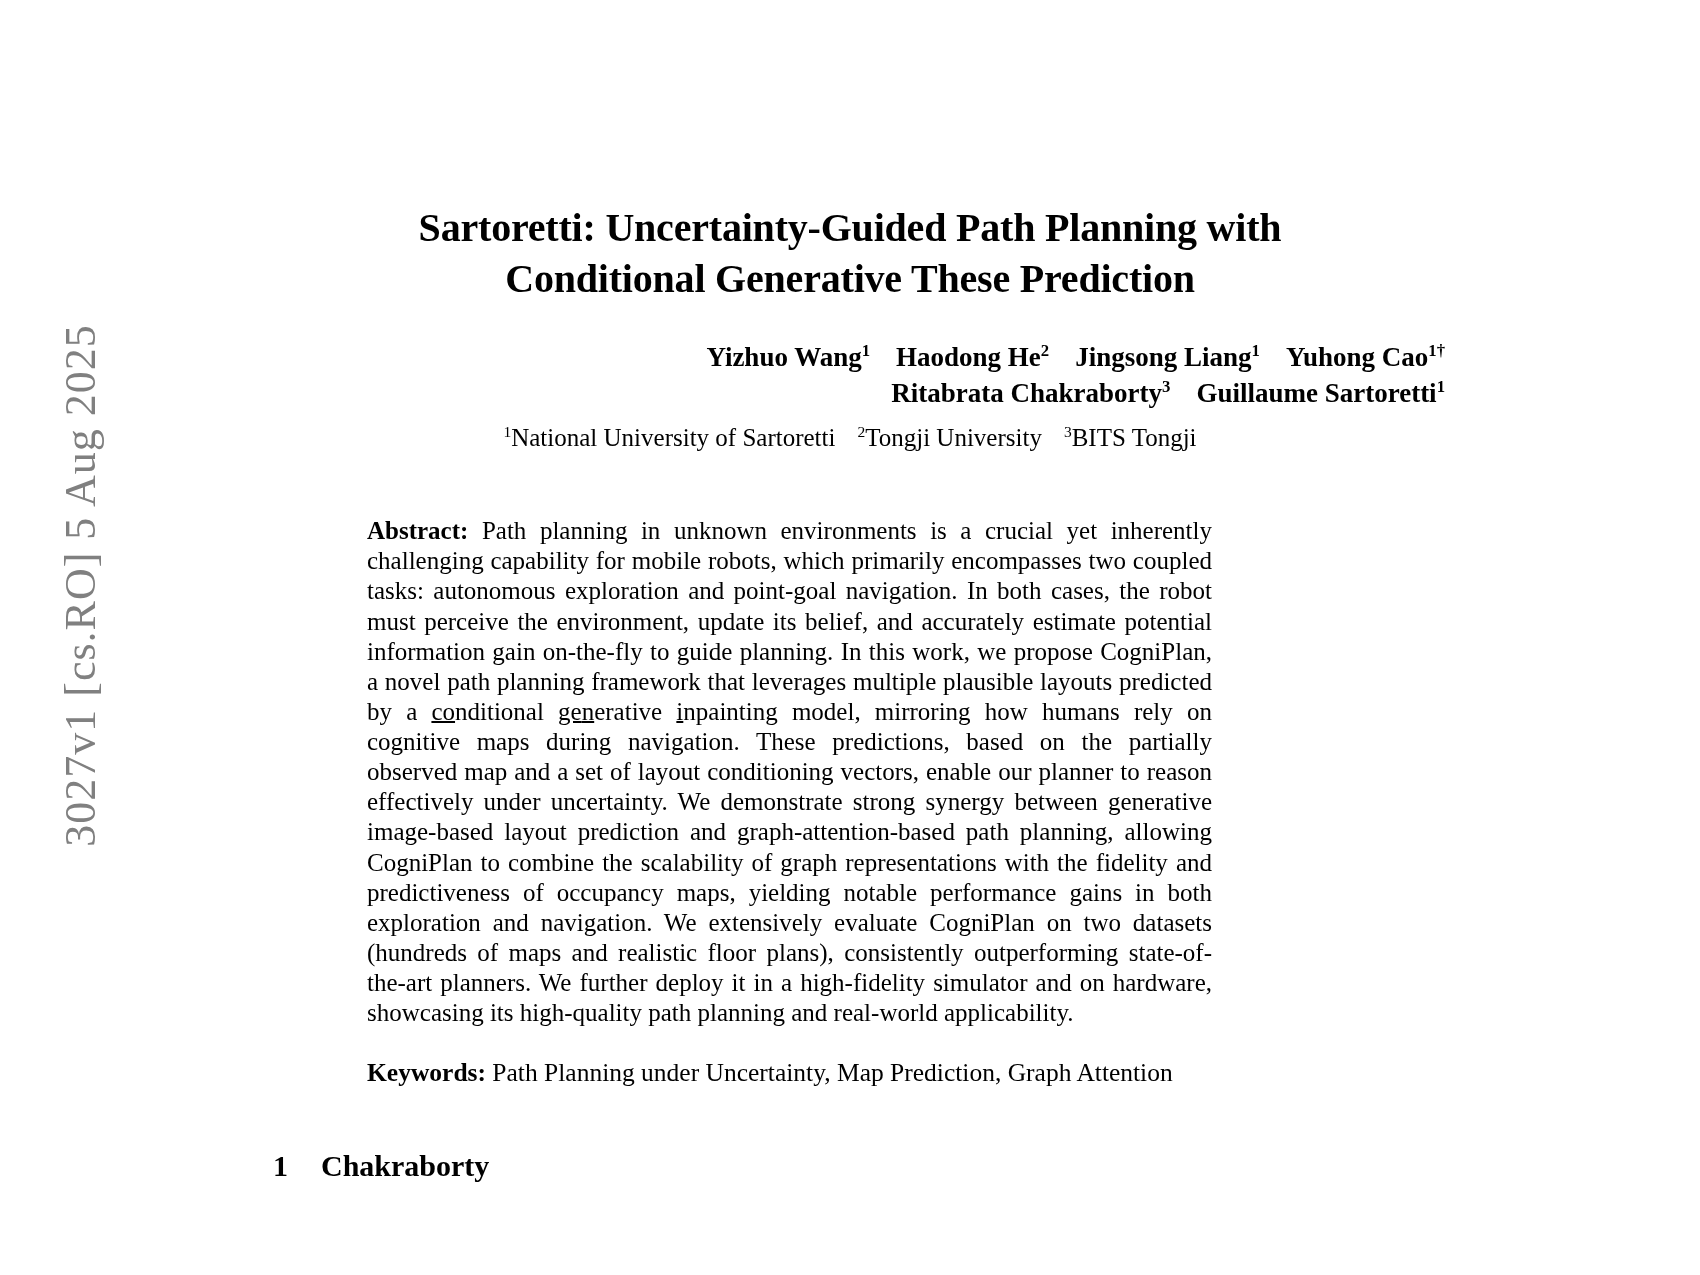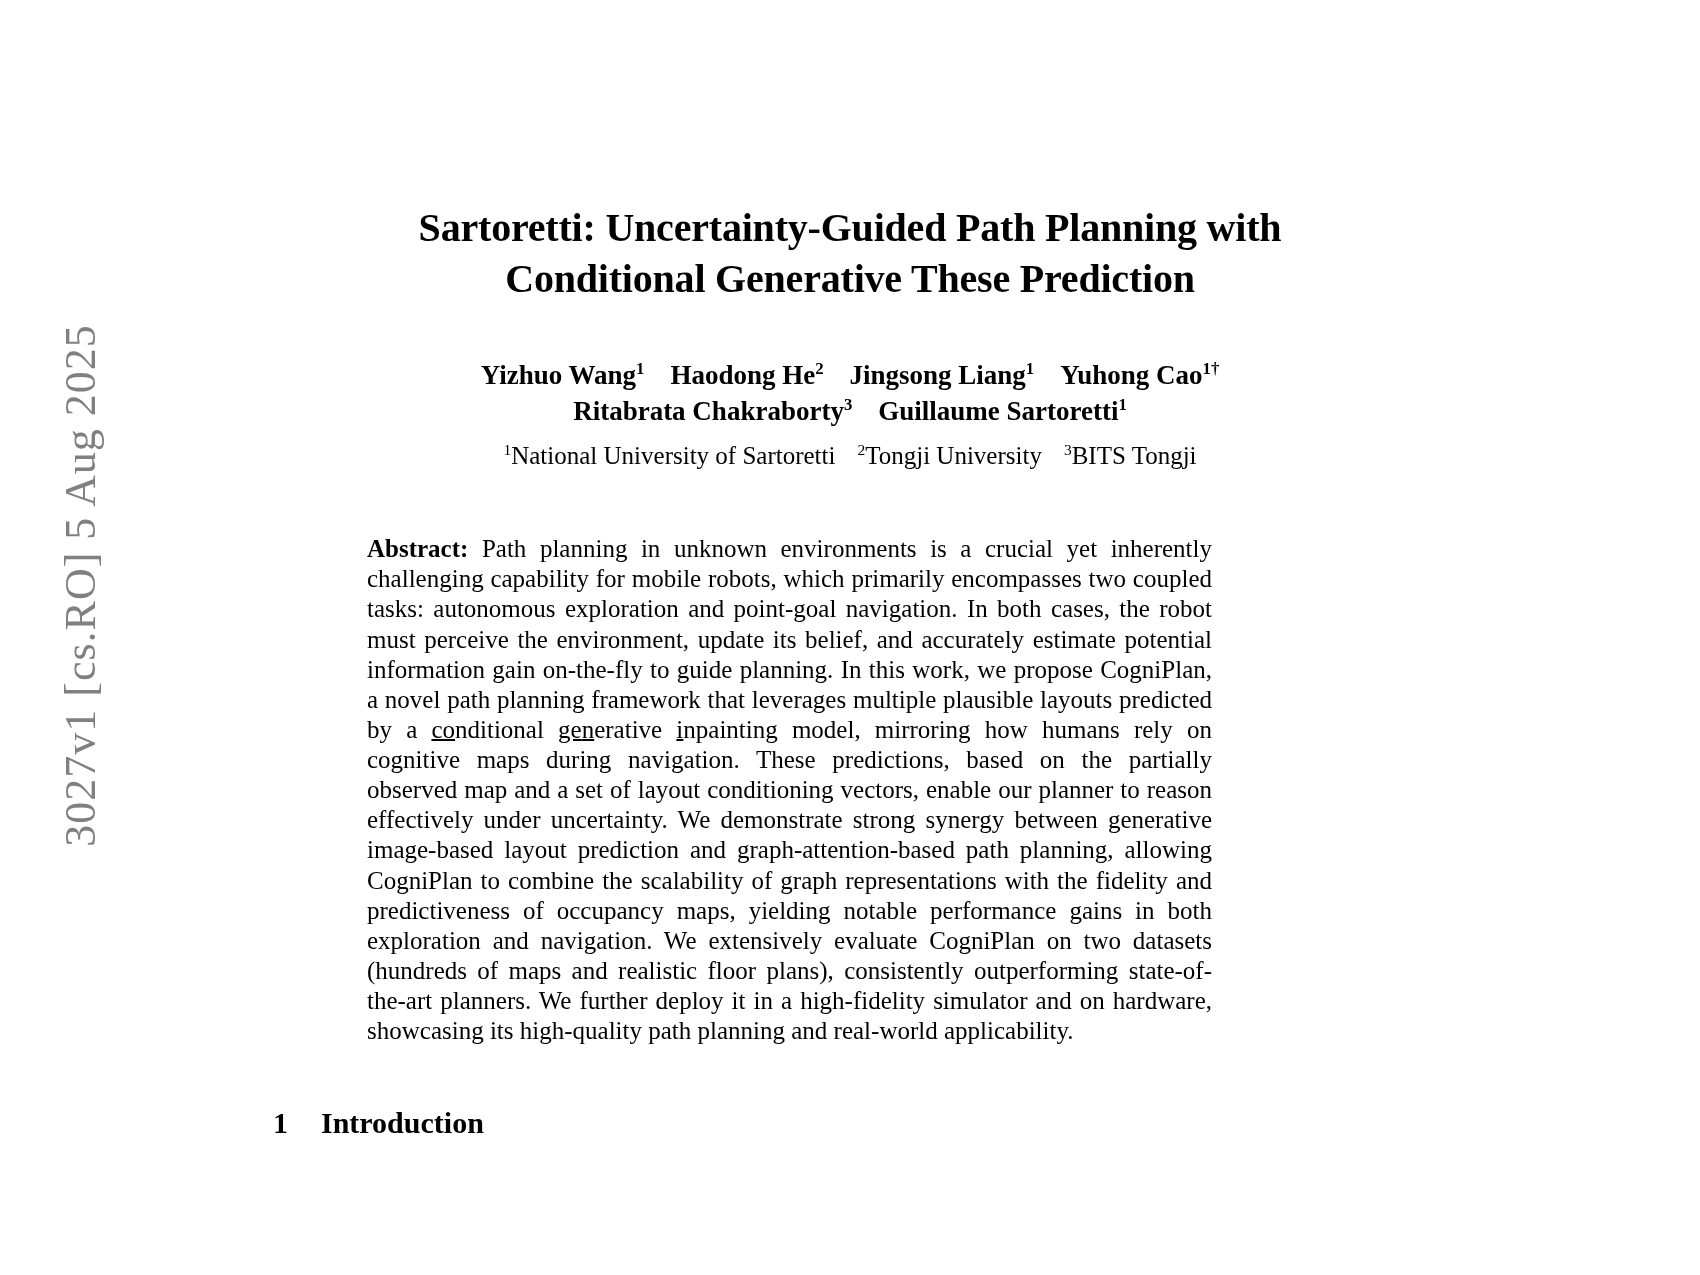--- a/index.html
+++ b/index.html
@@ -46,22 +46,22 @@
     margin-top: 202px;
     text-align: center;
     font-weight: bold;
     font-size: 40px;
     line-height: 1.28;
     letter-spacing: -0.2px;
     padding: 0 20px;
   }
 
   .authors {
-    margin-top: 54px;
-    text-align: center;
+    margin-top: 36px;
+    text-align: right;
     font-weight: bold;
     font-size: 27px;
     line-height: 1.32;
   }
   .authors .gap { display: inline-block; width: 26px; }
   sup {
     font-size: 0.62em;
     vertical-align: super;
     font-weight: bold;
     line-height: 0;
@@ -125,17 +125,18 @@
     <div class="authors">
       <span><span>Yizhuo Wang</span><sup>1</sup></span><span class="gap"></span><span><span>Haodong He</span><sup>2</sup></span><span class="gap"></span><span><span>Jingsong Liang</span><sup>1</sup></span><span class="gap"></span><span><span>Yuhong Cao</span><sup>1†</sup></span><br><span><span>Ritabrata Chakraborty</span><sup>3</sup></span><span class="gap"></span><span><span>Guillaume Sartoretti</span><sup>1</sup></span>
     </div>
 
     <div class="affiliations">
       <span><sup>1</sup><span>National University of Sartoretti</span></span><span class="gap"></span><span><sup>2</sup><span>Tongji University</span></span><span class="gap"></span><span><sup>3</sup><span>BITS Tongji</span></span>
     </div>
 
     <div class="abstract-block"><span class="lead">Abstract:</span> <span>Path planning in unknown environments is a crucial yet inherently challenging capability for mobile robots, which primarily encompasses two coupled tasks: autonomous exploration and point-goal navigation. In both cases, the robot must perceive the environment, update its belief, and accurately estimate potential information gain on-the-fly to guide planning. In this work, we propose CogniPlan, a novel path planning framework that leverages multiple plausible layouts predicted by a </span><span class="u">co</span><span>nditional </span><span class="u">ge</span><span class="u">n</span><span>erative </span><span class="u">i</span><span>npainting model, mirroring how humans rely on cognitive maps during navigation. These predictions, based on the partially observed map and a set of layout conditioning vectors, enable our planner to reason effectively under uncertainty. We demonstrate strong synergy between generative image-based layout prediction and graph-attention-based path planning, allowing CogniPlan to combine the scalability of graph representations with the fidelity and predictiveness of occupancy maps, yielding notable performance gains in both exploration and navigation. We extensively evaluate CogniPlan on two datasets (hundreds of maps and realistic floor plans), consistently outperforming state-of-the-art planners. We further deploy it in a high-fidelity simulator and on hardware, showcasing its high-quality path planning and real-world applicability.</span></div>
 
+    <div class="keywords-block"><span class="lead">Keywords:</span> <span>Path Planning under Uncertainty, Map Prediction, Graph Attention</span></div>
 
-    <div class="section-heading"><span class="num">1</span><span>Introduction</span></div>
+    <div class="section-heading"><span class="num">1</span><span>Chakraborty</span></div>
 
   </div>
 </div>
 
 </body></html>

